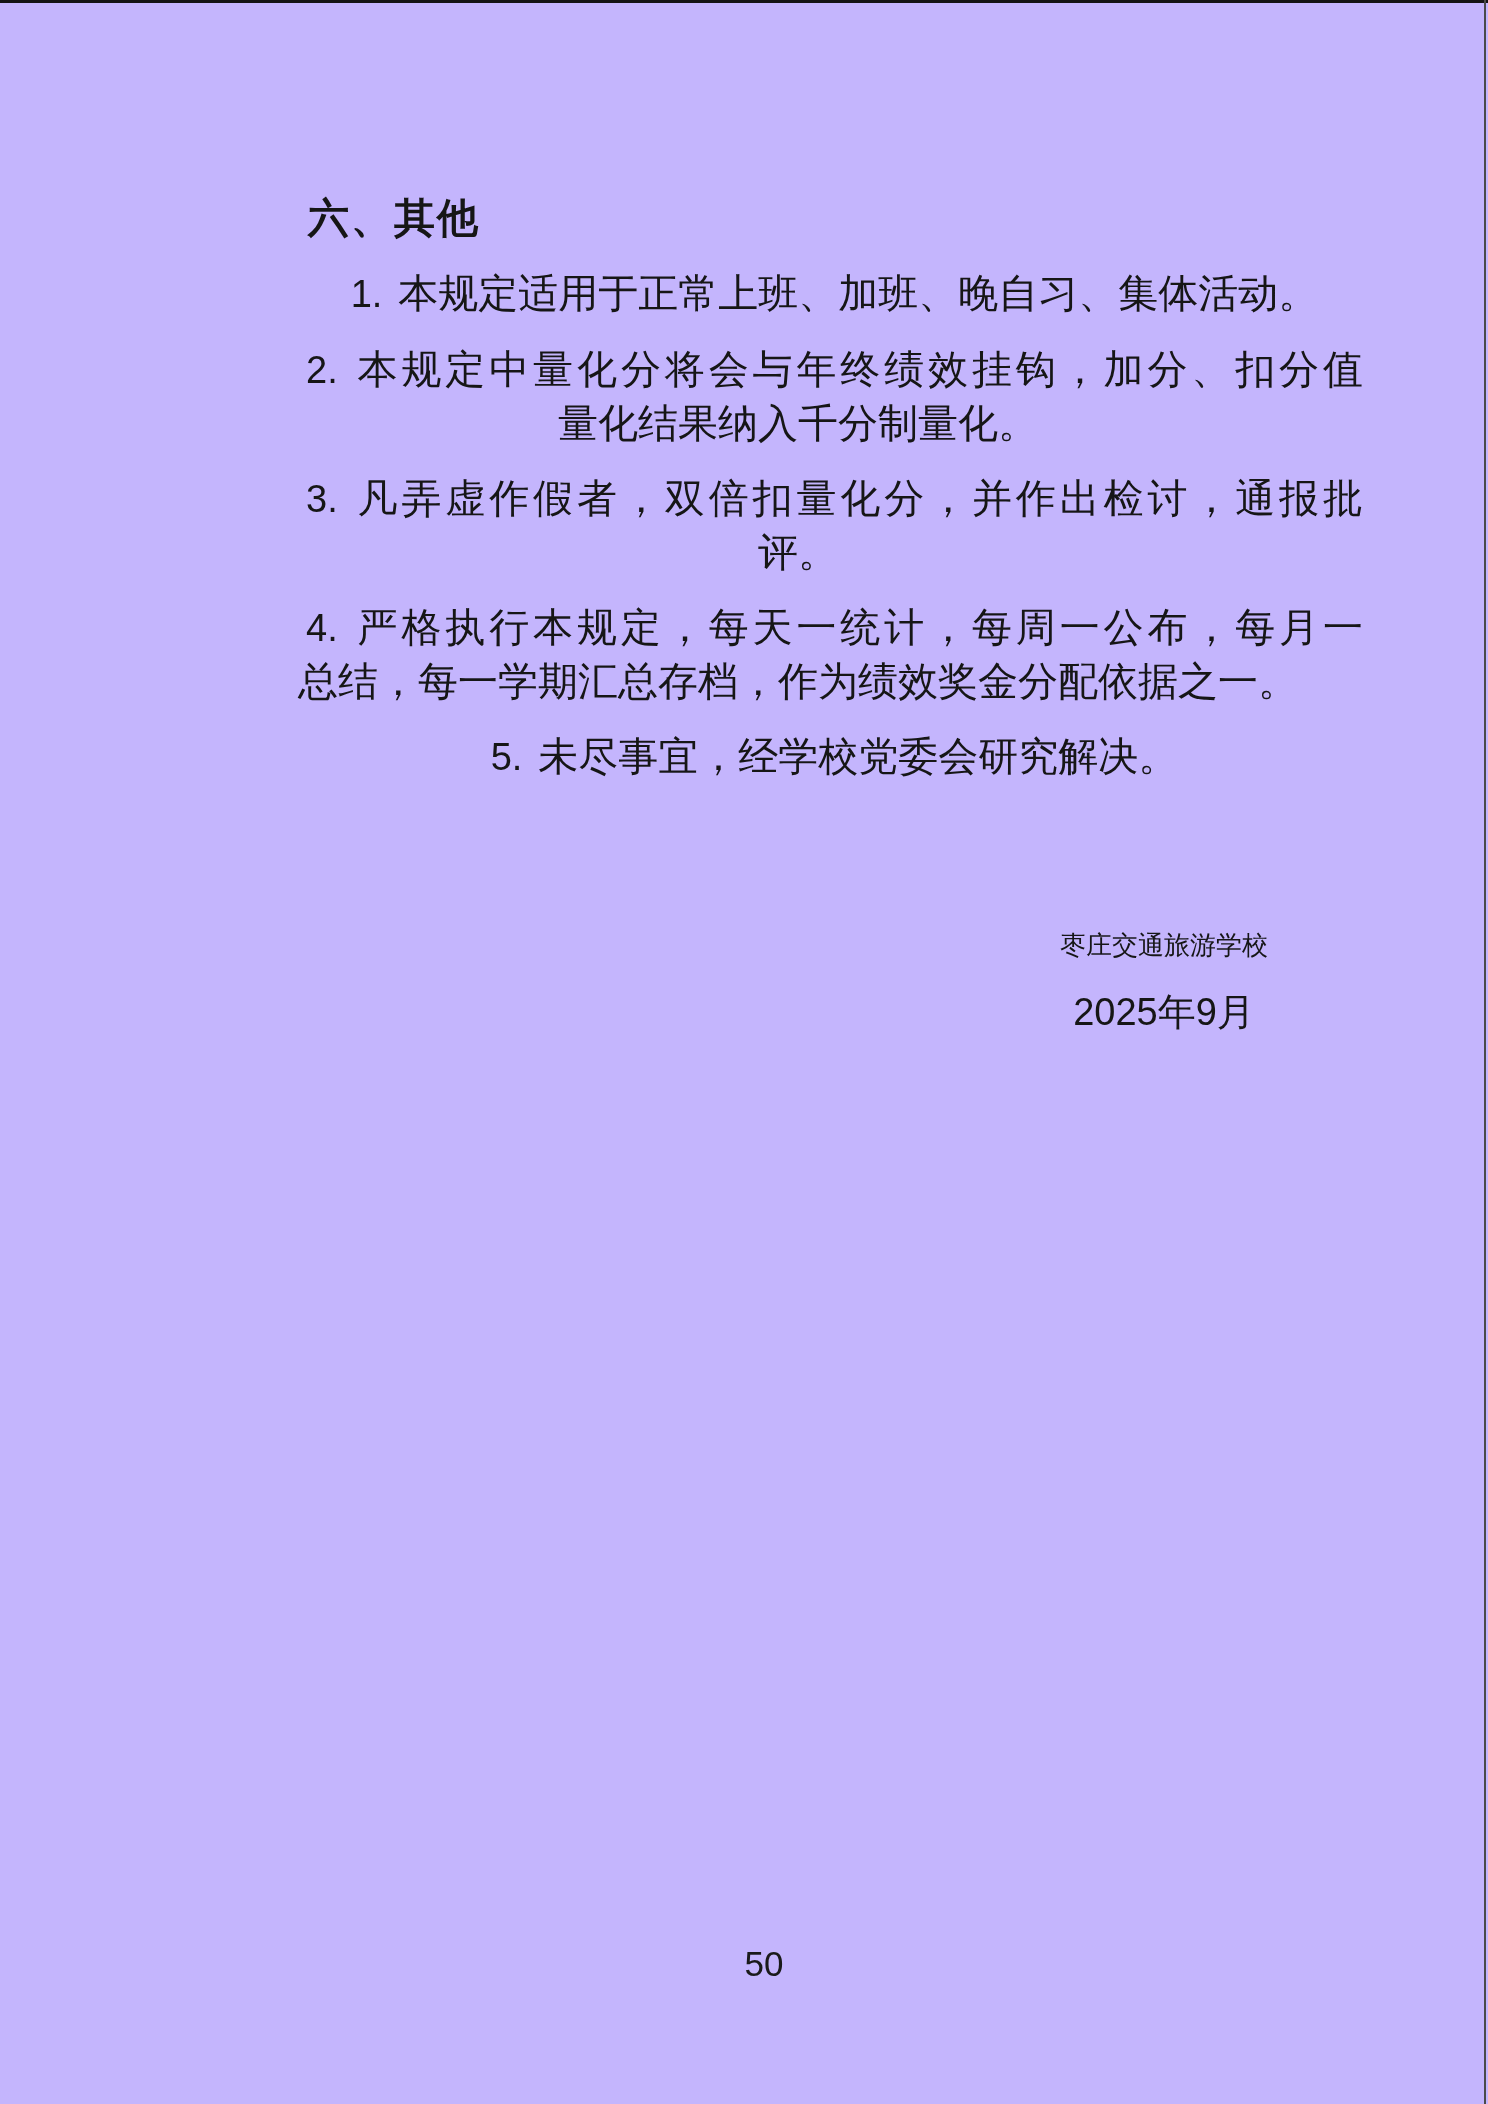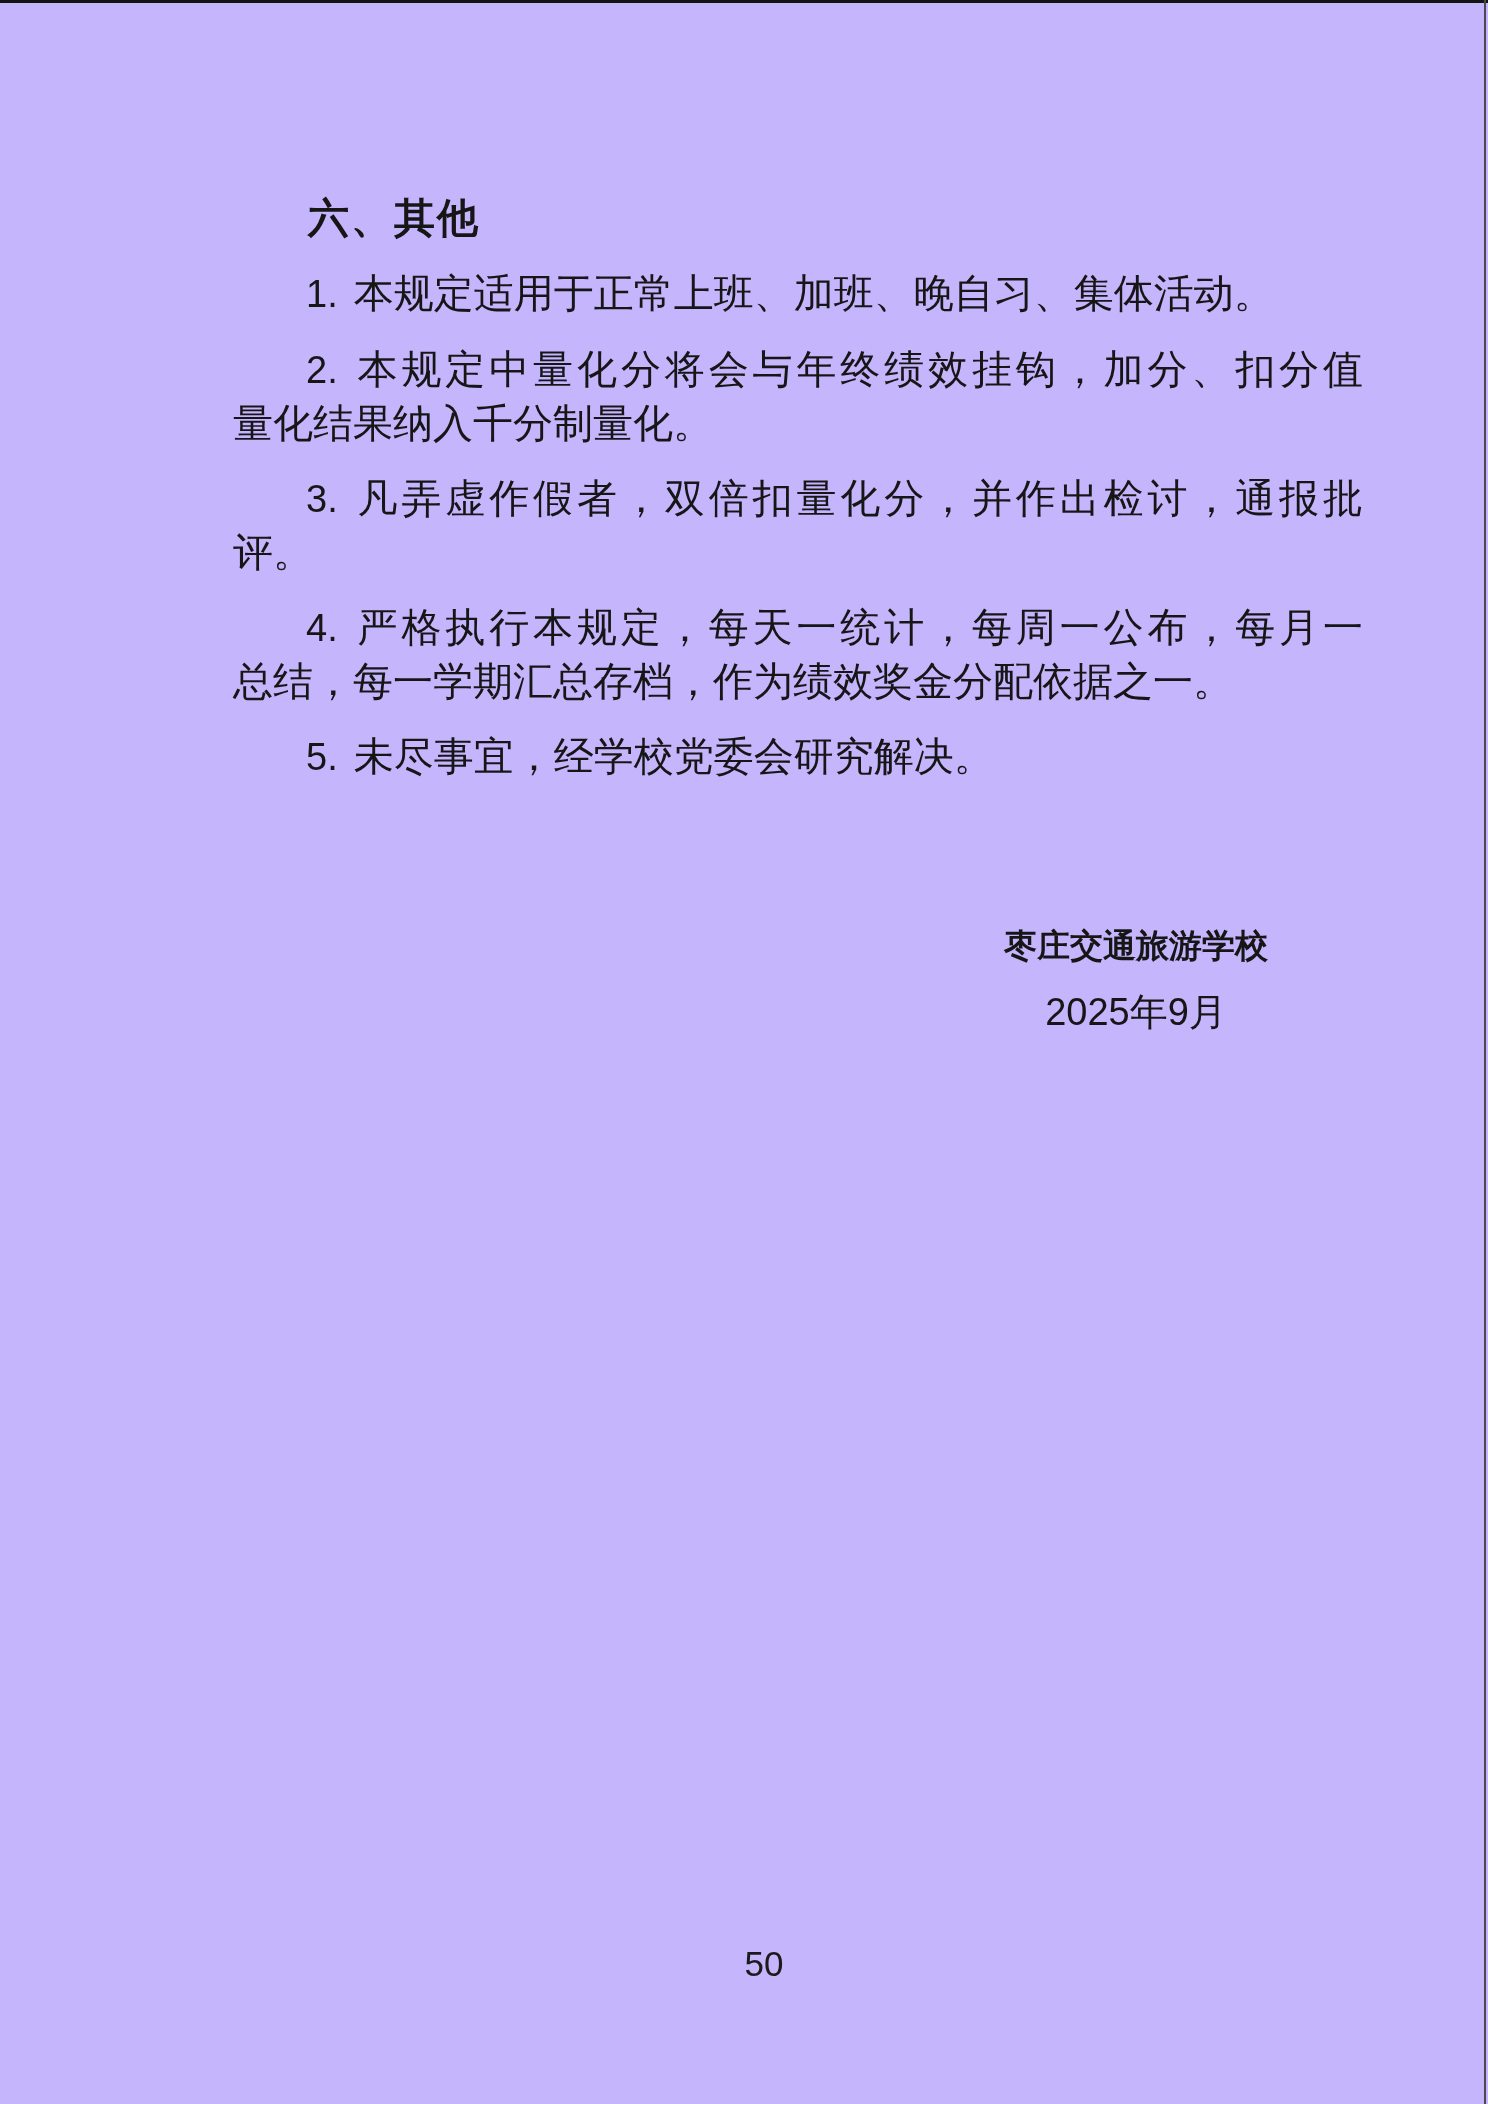--- a/index.html
+++ b/index.html
@@ -37,42 +37,41 @@
     line-height: 53px;
     padding-left: 75px;
     margin: 0 0 22px 0;
     letter-spacing: 2px;
   }
   .para {
     margin: 0 0 22px 0;
     font-size: 40px;
     line-height: 53px;
   }
-  .line { text-align: left; }
+  .line { text-align: center; }
   .line.first { padding-left: 73px; }
   .line.stretch {
     text-align: justify;
     text-align-last: justify;
   }
   .item-number {
     font-family: "Liberation Sans", "DejaVu Sans", sans-serif;
     font-size: 38px;
     margin-right: 16px;
   }
   .signature-block {
     margin-top: 141px;
     margin-left: auto;
     margin-right: 95px;
     width: fit-content;
     text-align: center;
   }
   .signature-school {
-    font-size: 33px;
+    font-size: 26px;
     line-height: 42px;
-    font-weight: bold;
   }
   .signature-date {
     margin-top: 24px;
     font-size: 38px;
     line-height: 42px;
   }
   .digit-sans {
     font-family: "Liberation Sans", "DejaVu Sans", sans-serif;
     text-align: center;
   }

